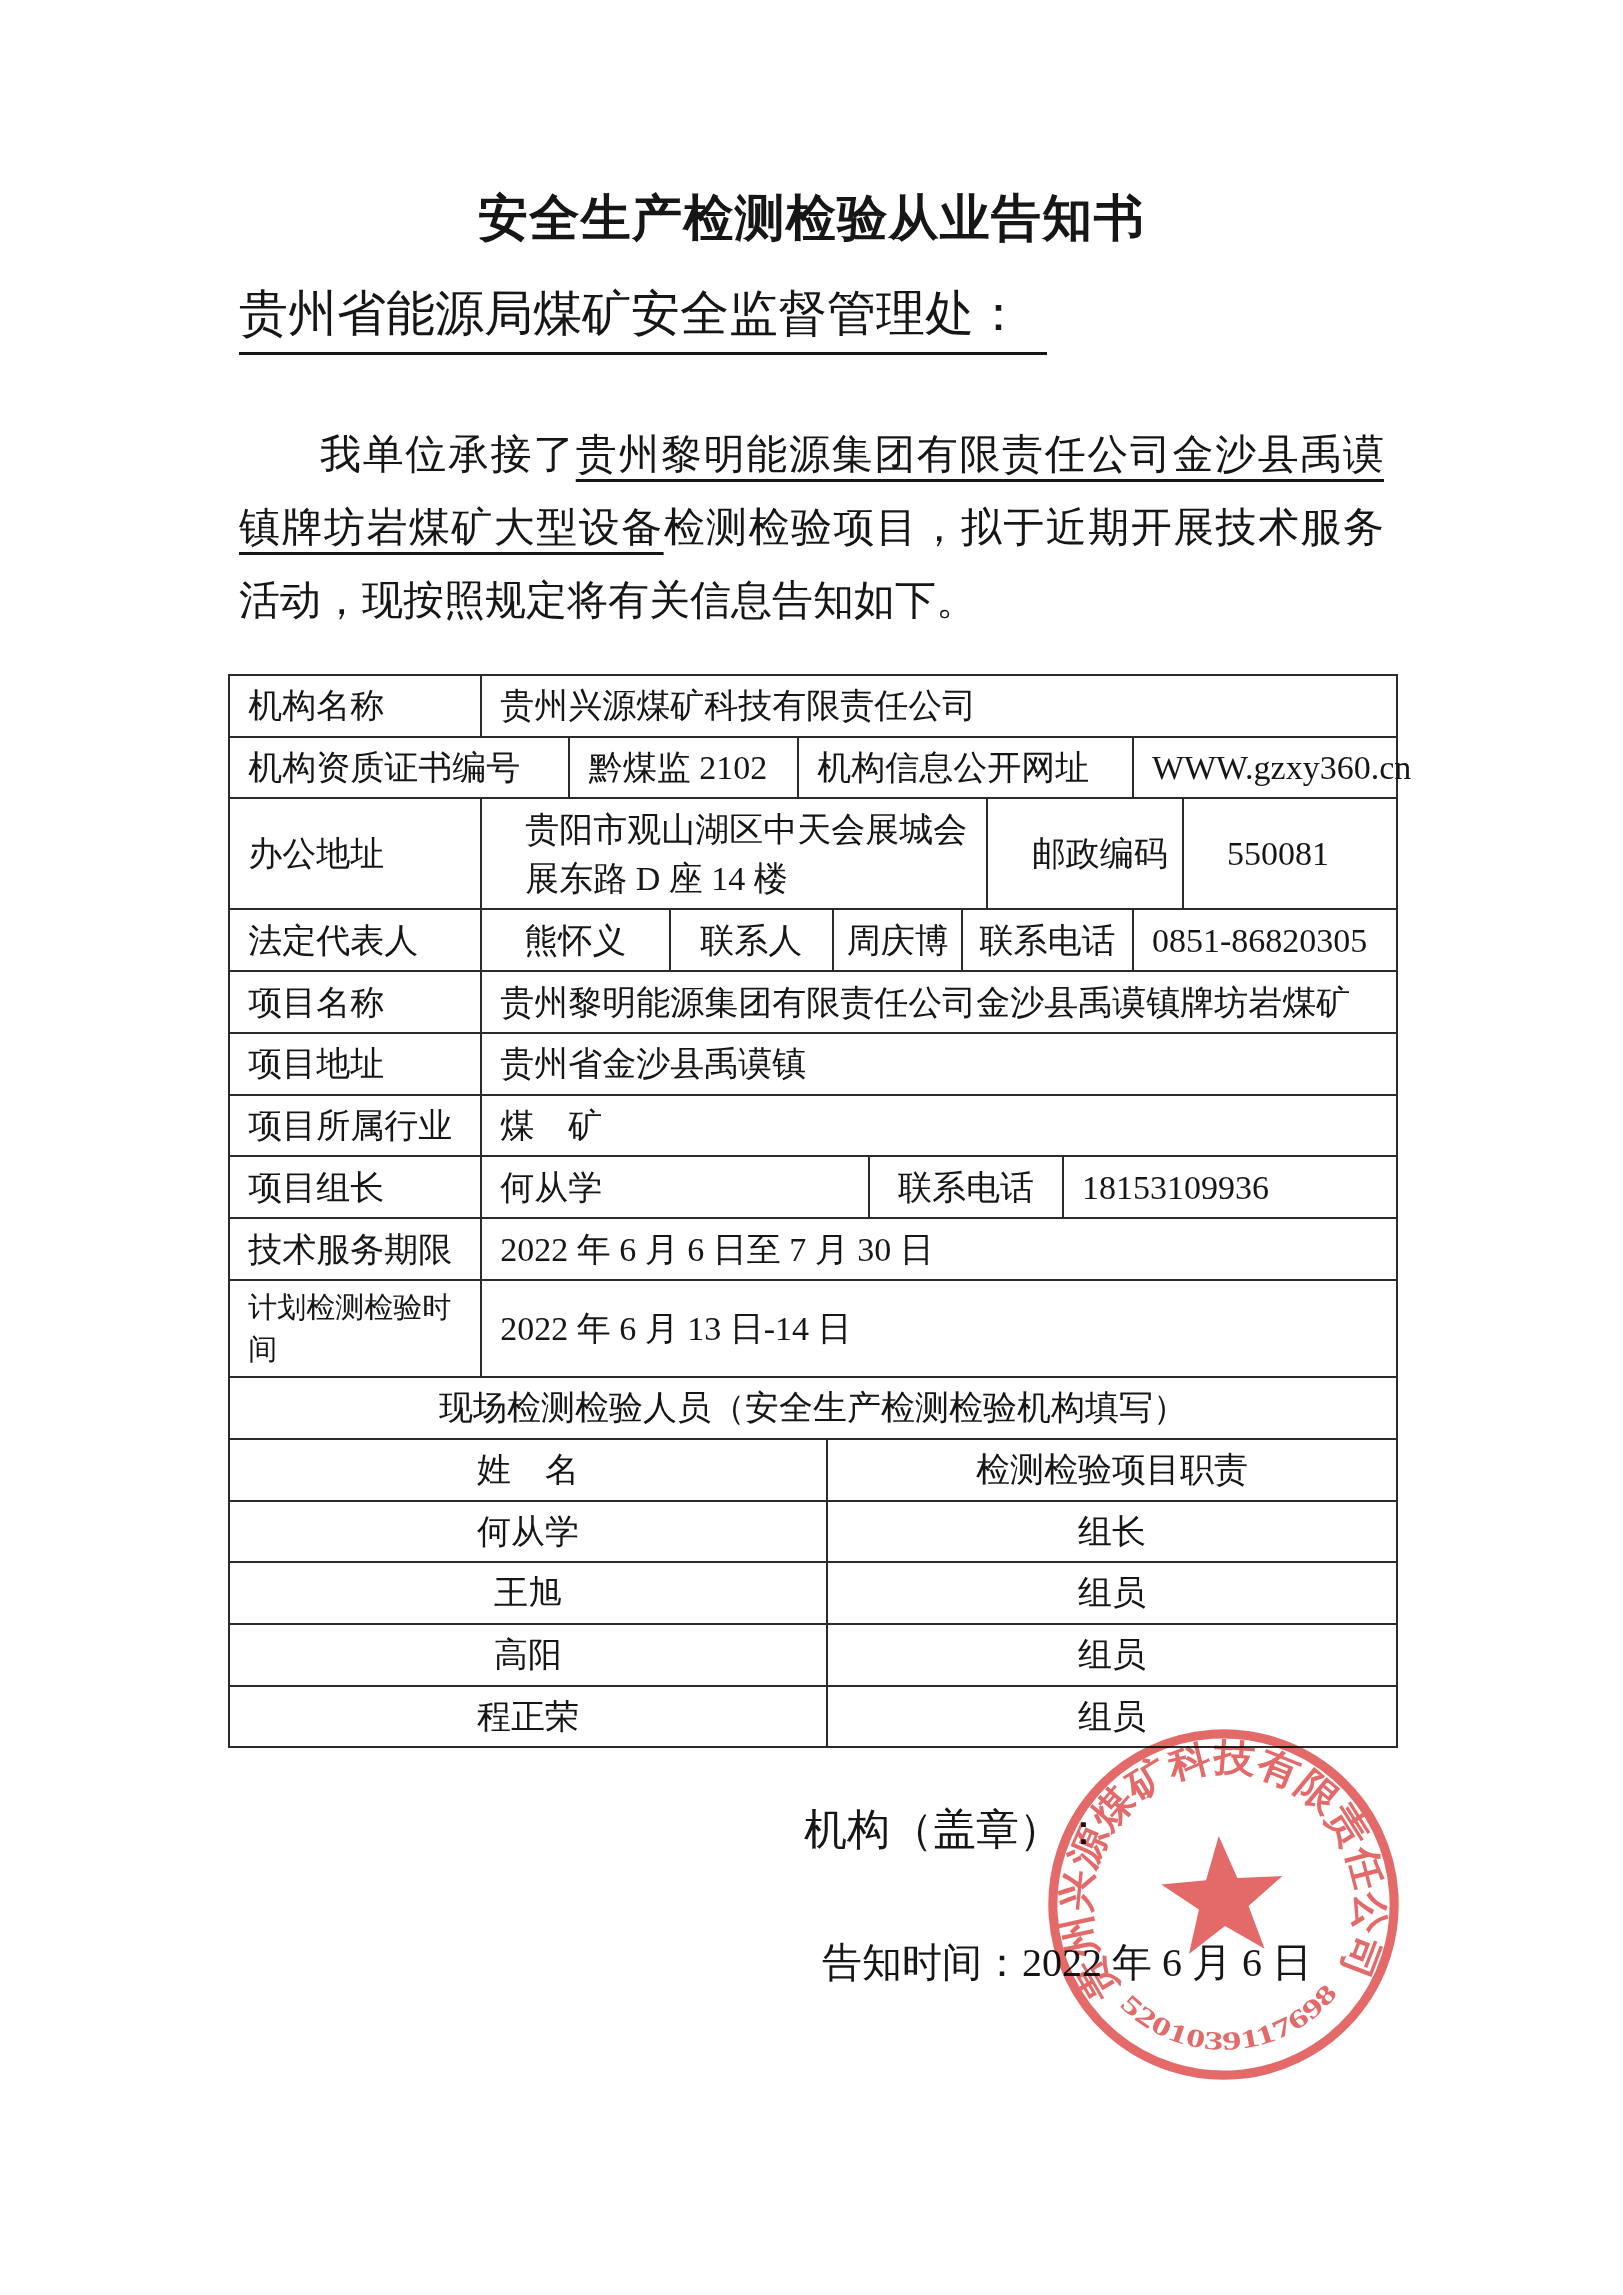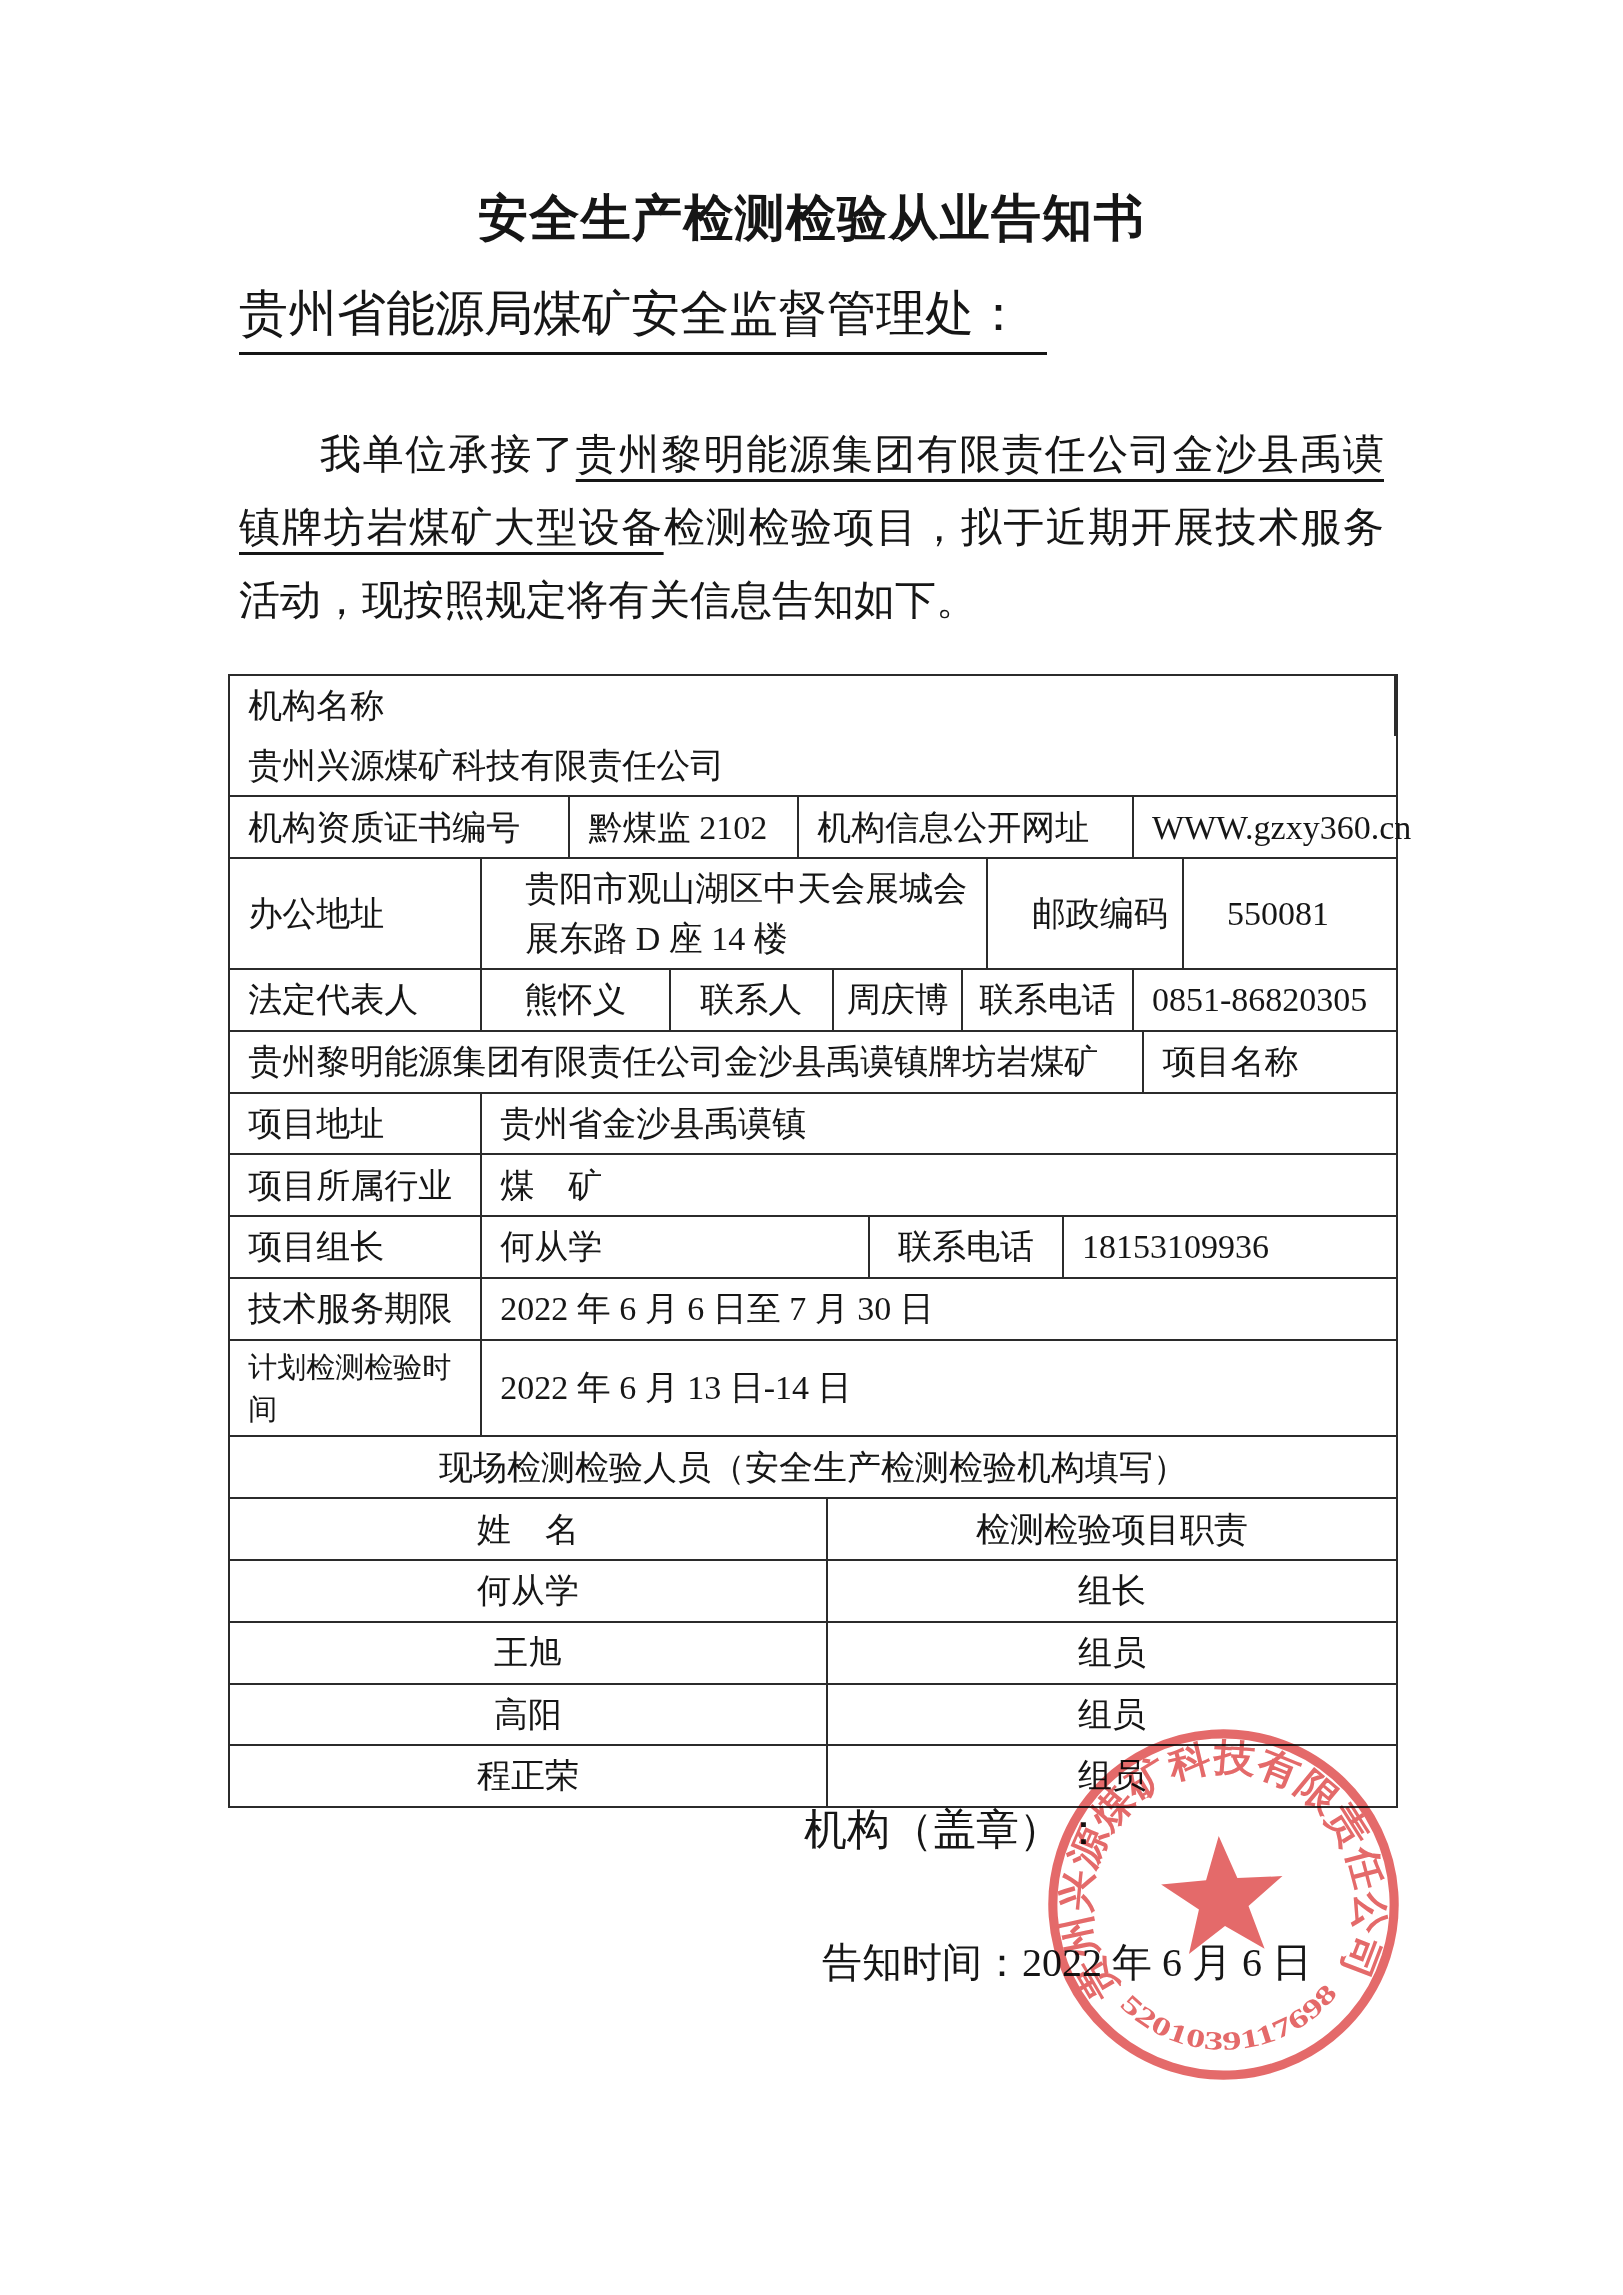--- a/index.html
+++ b/index.html
@@ -40,21 +40,21 @@
   .ctr{justify-content:center;padding-left:6.5px;text-align:center;}
   .pre{white-space:pre-line;}
   .sm{font-size:29px;}
   .cl{flex:0 0 21.6%;}
   .c2a{flex:0 0 29.2%;} .c2b{flex:0 0 19.6%;} .c2c{flex:0 0 28.7%;}
   .c3b{flex:0 0 41.3%;} .c3c{flex:0 0 14.6%;}
   .c4b{flex:0 0 16.2%;} .c4c{flex:0 0 14.0%;} .c4d{flex:0 0 11.1%;} .c4e{flex:0 0 14.6%;}
   .c8b{flex:0 0 33.3%;} .c8c{flex:0 0 16.6%;}
   .half{flex:0 0 51.3%;}
   .grow{flex:1 1 auto;}
-  .h84{min-height:55px;} .h86{min-height:56px;flex-direction:column;} .h88{min-height:58px;}
+  .h84{min-height:55px;} .h86{min-height:56px;} .h88{min-height:58px;}
   .h90{min-height:59px;} .h92{min-height:60px;} .h152{min-height:99px;gap:25px;}
   
   .stamp-line{position:absolute;left:804px;top:1801px;font-size:43px;}
   .date-line{position:absolute;left:822px;top:1935px;font-size:40px;}
   
   .seal{
     position:absolute;left:1011px;top:1692px;width:425px;height:425px;
     mix-blend-mode:multiply;opacity:0.92;transform:rotate(-4deg);
   }
   .seal text{font-family:"Liberation Serif","DejaVu Serif",serif;font-weight:bold;}
@@ -97,22 +97,22 @@
     <div class="tr h92">
       <div class="td cl">法定代表人</div>
       <div class="td c4b ctr">熊怀义</div>
       <div class="td c4c ctr">联系人</div>
       <div class="td c4d ctr">周庆博</div>
       <div class="td c4e ctr">联系电话</div>
       <div class="td grow">0851-86820305</div>
     </div>
 
     <div class="tr h88">
+      <div class="td cl">项目名称</div>
       <div class="td grow">贵州黎明能源集团有限责任公司金沙县禹谟镇牌坊岩煤矿</div>
-      <div class="td cl">项目名称</div>
     </div>
 
     <div class="tr h88">
       <div class="td cl">项目地址</div>
       <div class="td grow">贵州省金沙县禹谟镇</div>
     </div>
 
     <div class="tr h84">
       <div class="td cl">项目所属行业</div>
       <div class="td grow">煤　矿</div>

